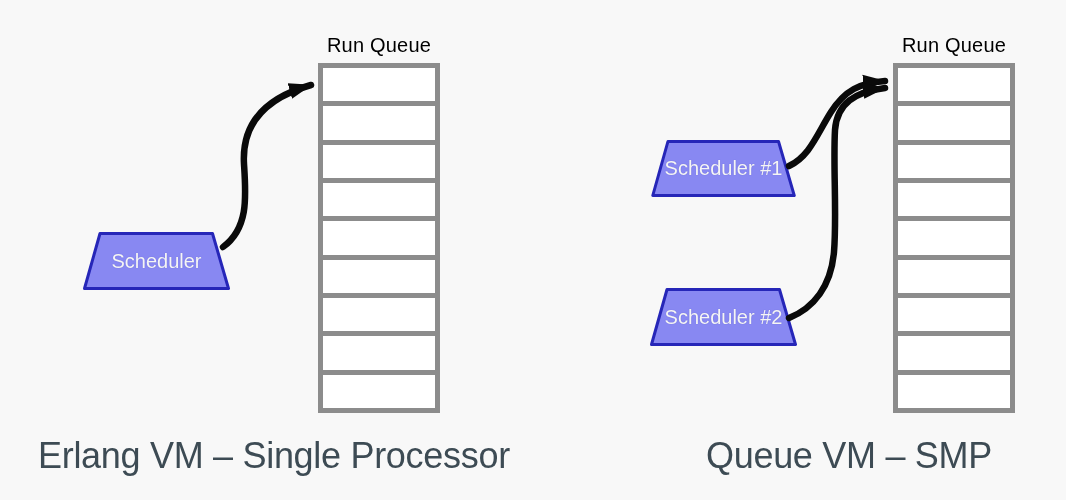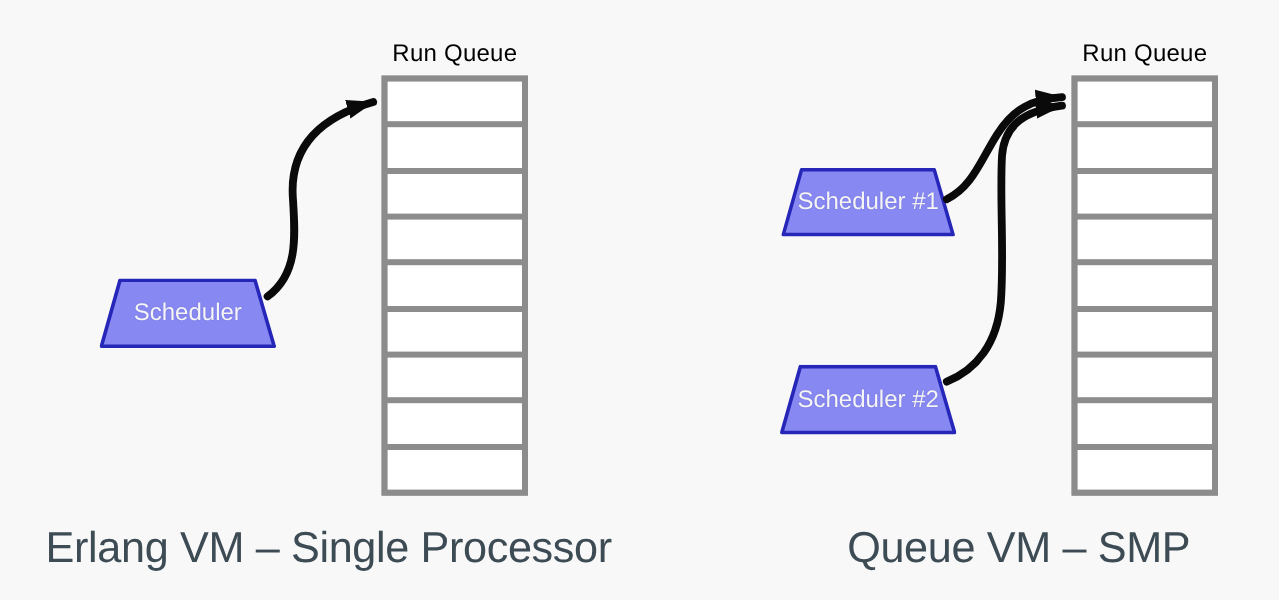--- a/index.html
+++ b/index.html
@@ -128,21 +128,21 @@
         <div class="cell"></div>
       </div>
 
     <div class="sched" style="left:650px;top:140px;width:147px;height:57px;">
       <svg viewBox="0 0 147 58">
         <polygon class="trap" points="17,1.5 129.5,1.5 145.5,56.5 1.5,56.5"></polygon>
       </svg>
       <span class="sched-label">Scheduler #1</span>
     </div>
 
-    <div class="sched" style="left:650px;top:304px;width:147px;height:58px;">
+    <div class="sched" style="left:650px;top:288px;width:147px;height:58px;">
       <svg viewBox="0 0 147 58">
         <polygon class="trap" points="17,1.5 129.5,1.5 145.5,56.5 1.5,56.5"></polygon>
       </svg>
       <span class="sched-label">Scheduler #2</span>
     </div>
 
     <div class="caption" style="left:706px;top:435px;">Queue VM – SMP</div>
   </section>
 
   <svg class="arrows" width="1066" height="500" viewBox="0 0 1066 500">

